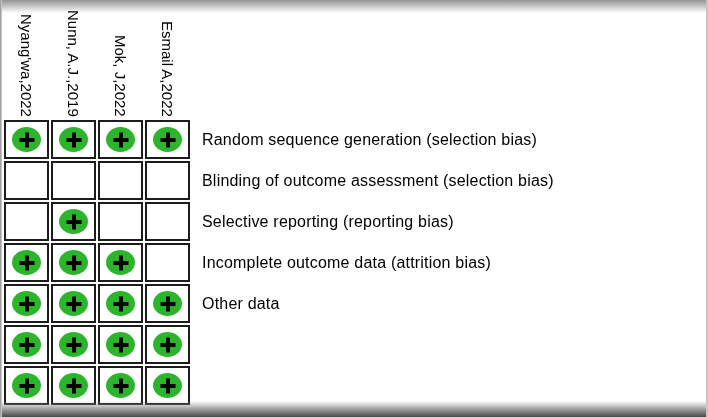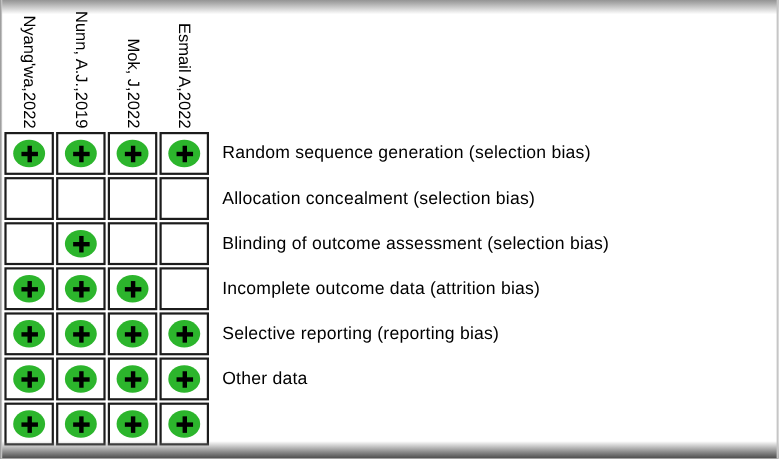--- a/index.html
+++ b/index.html
@@ -171,21 +171,20 @@
       </div>
       <div class="cell" style="border-color: rgb(28, 28, 28);">
         <div class="mark" style="background: rgb(44, 181, 44);"></div>
       </div>
       <div class="cell" style="border-color: rgb(28, 28, 28);">
         <div class="mark" style="background: rgb(44, 181, 44);"></div>
       </div>
     </div>
   <div class="labels" id="labels">
       <div class="rlabel">Random sequence generation (selection bias)</div>
-      <div class="rlabel">Allocation concealment (selection bias)</div>
       <div class="rlabel">Blinding of outcome assessment (selection bias)</div>
+      <div class="rlabel">Selective reporting (reporting bias)</div>
       <div class="rlabel">Incomplete outcome data (attrition bias)</div>
-      <div class="rlabel">Selective reporting (reporting bias)</div>
       <div class="rlabel">Other data</div>
     </div>
 
   <div class="frame-bottom"></div>
 </div>
 
 </body></html>

